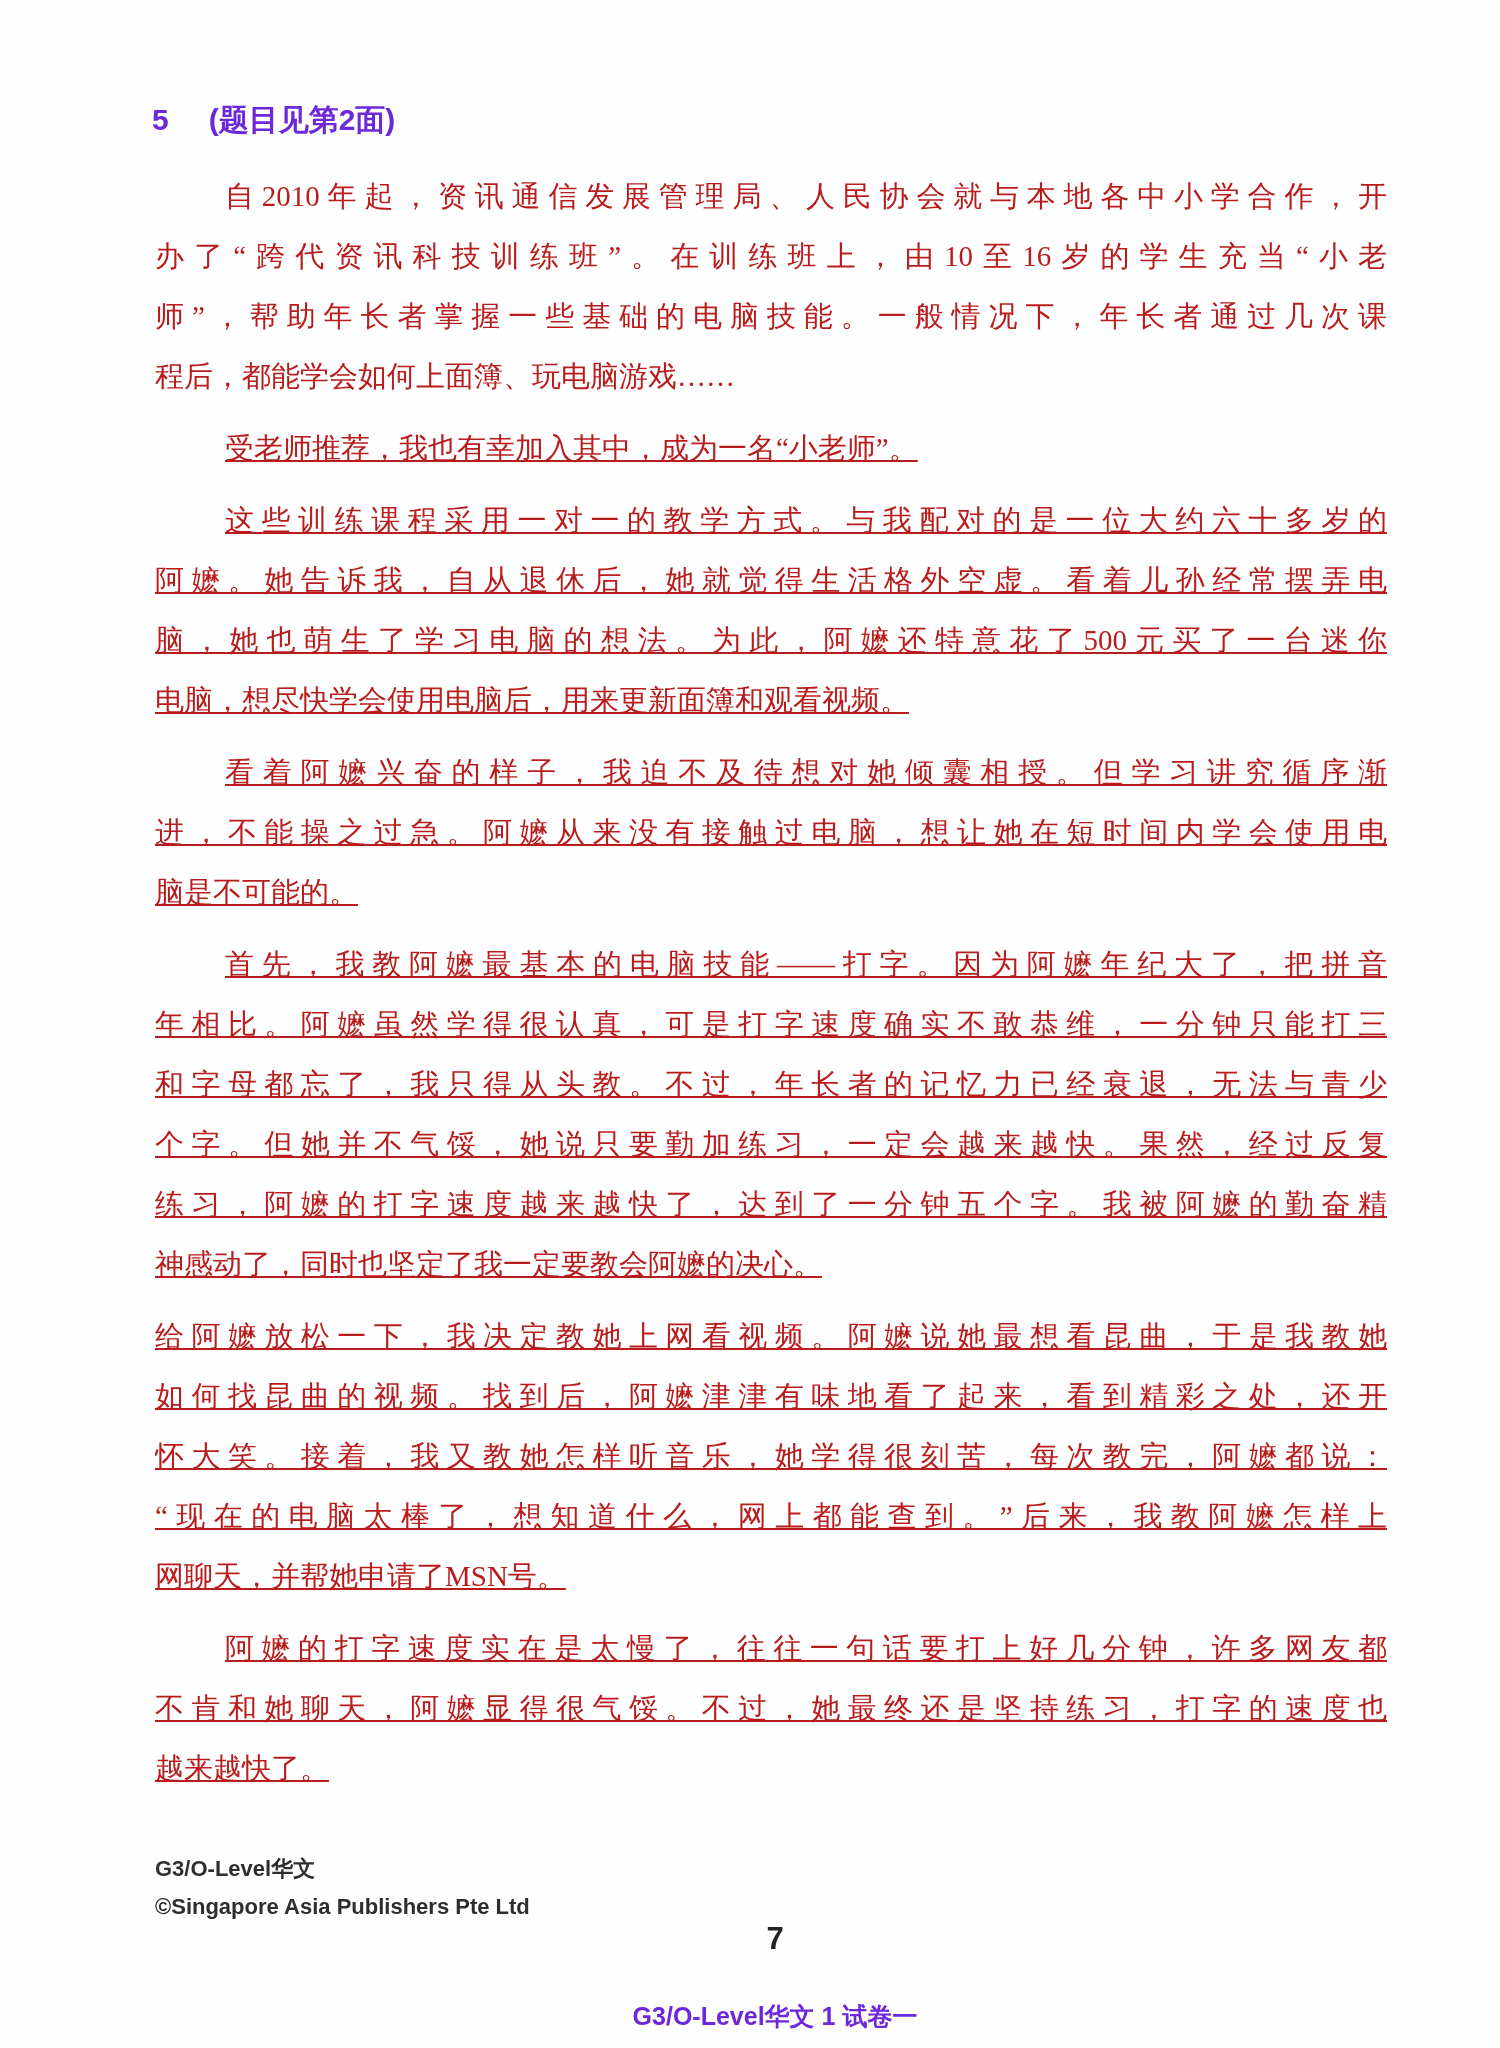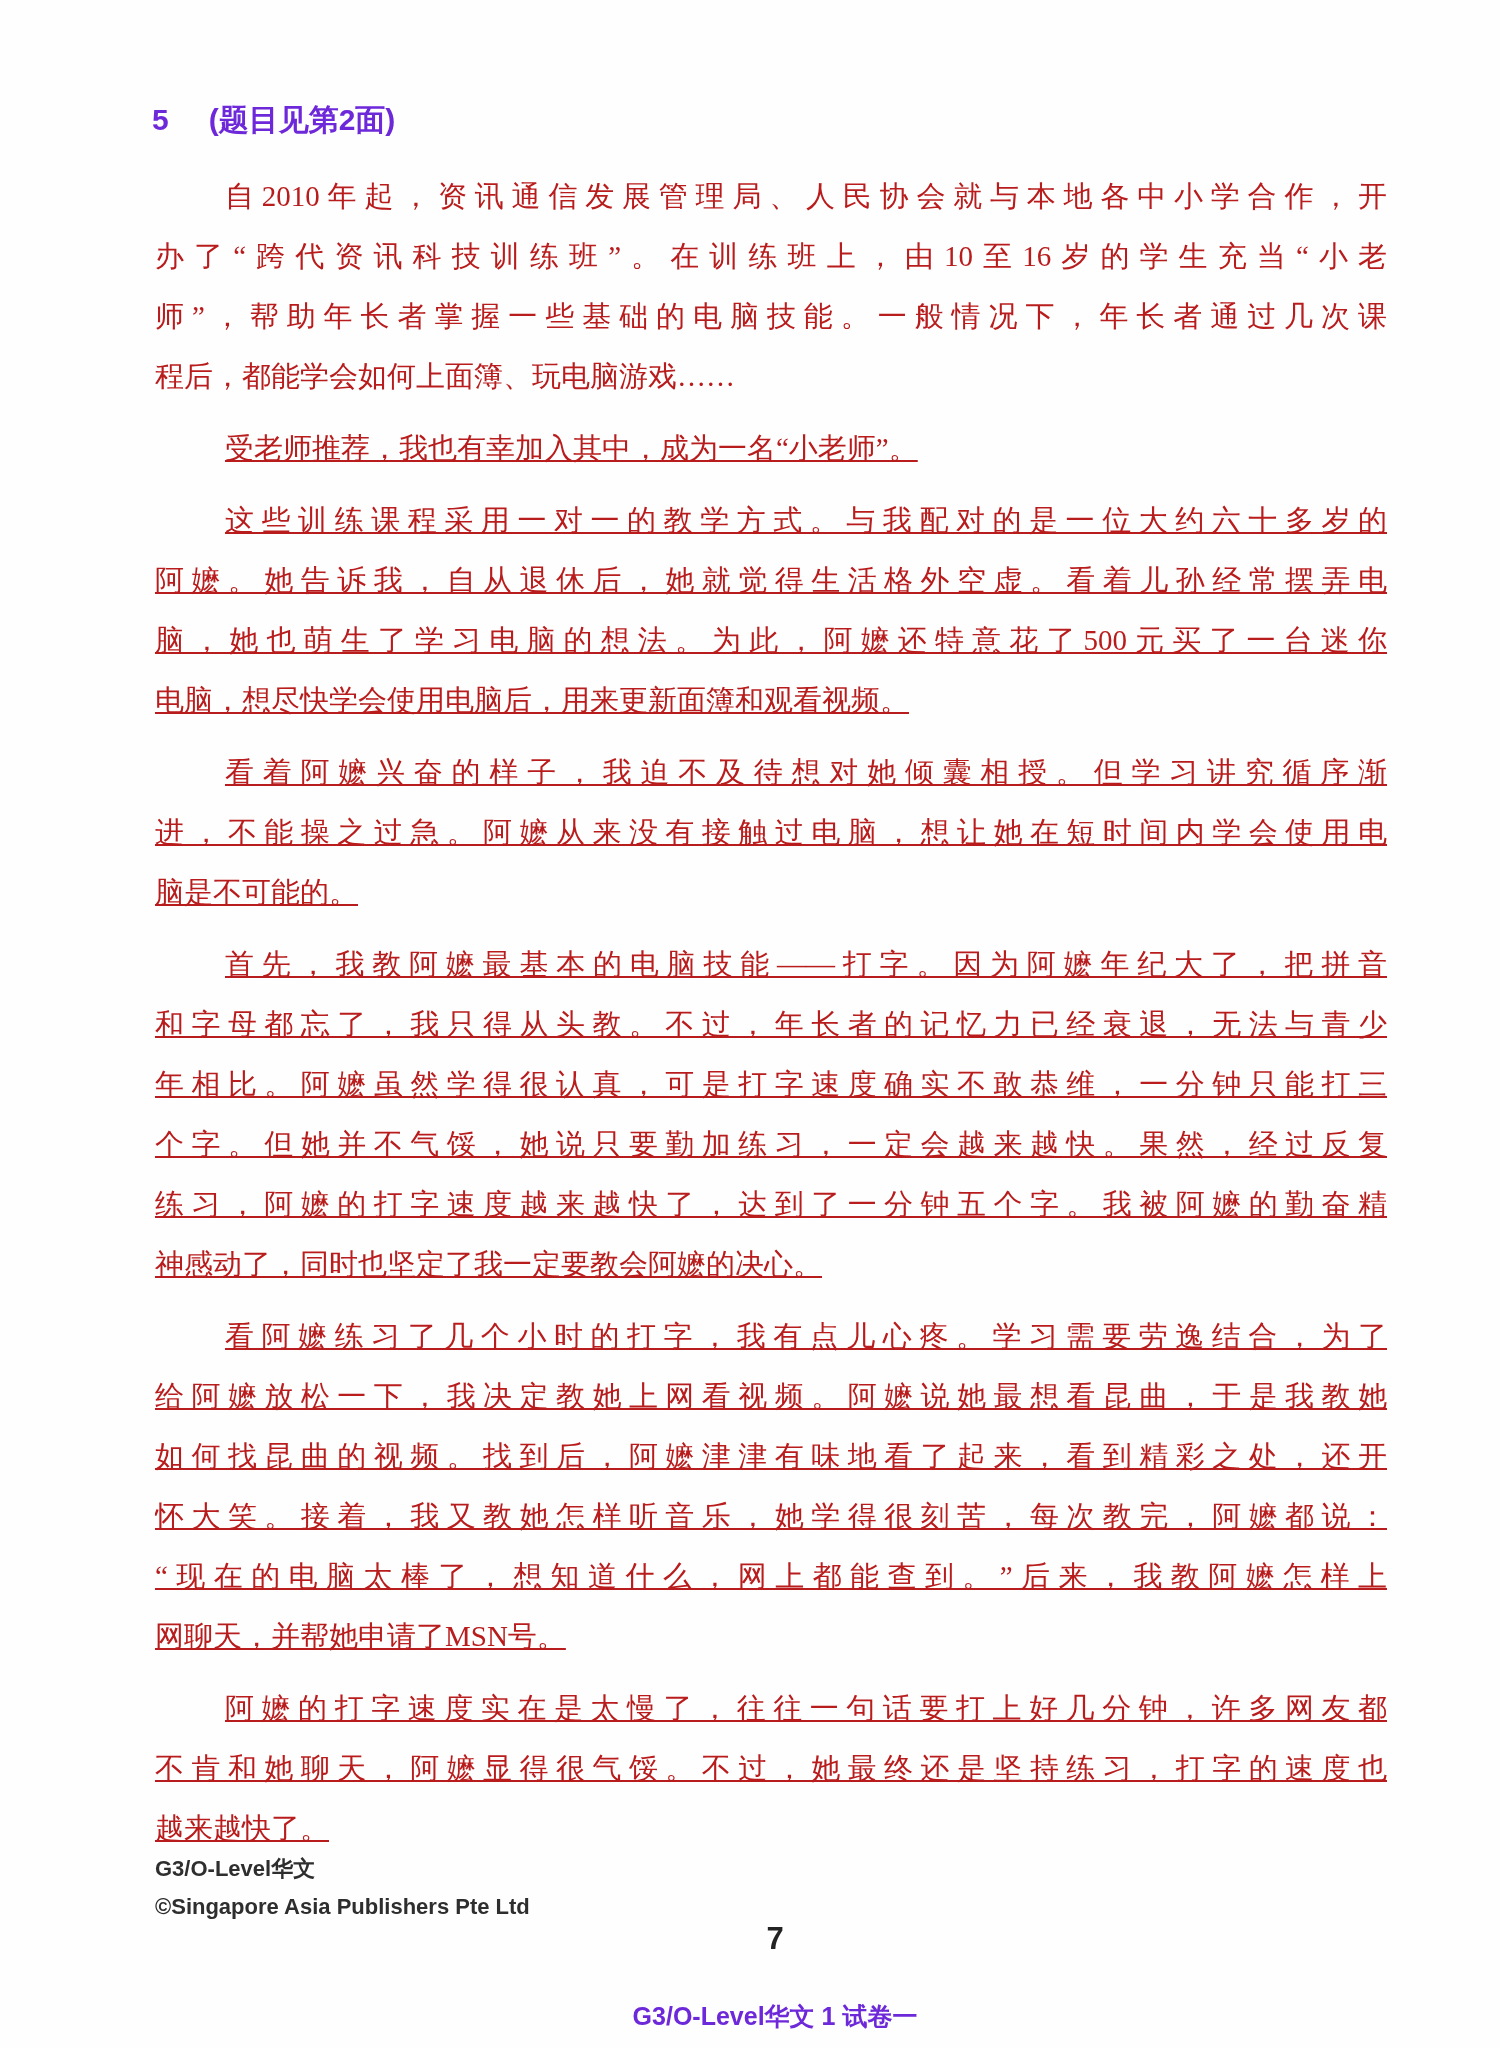--- a/index.html
+++ b/index.html
@@ -112,28 +112,27 @@
         <div class="line">脑，她也萌生了学习电脑的想法。为此，阿嬷还特意花了500元买了一台迷你</div>
         <div class="line lastline">电脑，想尽快学会使用电脑后，用来更新面簿和观看视频。</div>
       </div>
       <div class="paragraph">
         <div class="line first">看着阿嬷兴奋的样子，我迫不及待想对她倾囊相授。但学习讲究循序渐</div>
         <div class="line">进，不能操之过急。阿嬷从来没有接触过电脑，想让她在短时间内学会使用电</div>
         <div class="line lastline">脑是不可能的。</div>
       </div>
       <div class="paragraph">
         <div class="line first">首先，我教阿嬷最基本的电脑技能——打字。因为阿嬷年纪大了，把拼音</div>
+        <div class="line">年相比。阿嬷虽然学得很认真，可是打字速度确实不敢恭维，一分钟只能打三</div>
         <div class="line">和字母都忘了，我只得从头教。不过，年长者的记忆力已经衰退，无法与青少</div>
-        <div class="line">年相比。阿嬷虽然学得很认真，可是打字速度确实不敢恭维，一分钟只能打三</div>
         <div class="line">个字。但她并不气馁，她说只要勤加练习，一定会越来越快。果然，经过反复</div>
         <div class="line">练习，阿嬷的打字速度越来越快了，达到了一分钟五个字。我被阿嬷的勤奋精</div>
         <div class="line lastline">神感动了，同时也坚定了我一定要教会阿嬷的决心。</div>
       </div>
       <div class="paragraph">
-        <div class="line first">看阿嬷练习了几个小时的打字，我有点儿心疼。学习需要劳逸结合，为了</div>
         <div class="line">给阿嬷放松一下，我决定教她上网看视频。阿嬷说她最想看昆曲，于是我教她</div>
         <div class="line">如何找昆曲的视频。找到后，阿嬷津津有味地看了起来，看到精彩之处，还开</div>
         <div class="line">怀大笑。接着，我又教她怎样听音乐，她学得很刻苦，每次教完，阿嬷都说：</div>
         <div class="line">“现在的电脑太棒了，想知道什么，网上都能查到。”后来，我教阿嬷怎样上</div>
         <div class="line lastline">网聊天，并帮她申请了MSN号。</div>
       </div>
       <div class="paragraph">
         <div class="line first">阿嬷的打字速度实在是太慢了，往往一句话要打上好几分钟，许多网友都</div>
         <div class="line">不肯和她聊天，阿嬷显得很气馁。不过，她最终还是坚持练习，打字的速度也</div>
         <div class="line lastline">越来越快了。</div>

